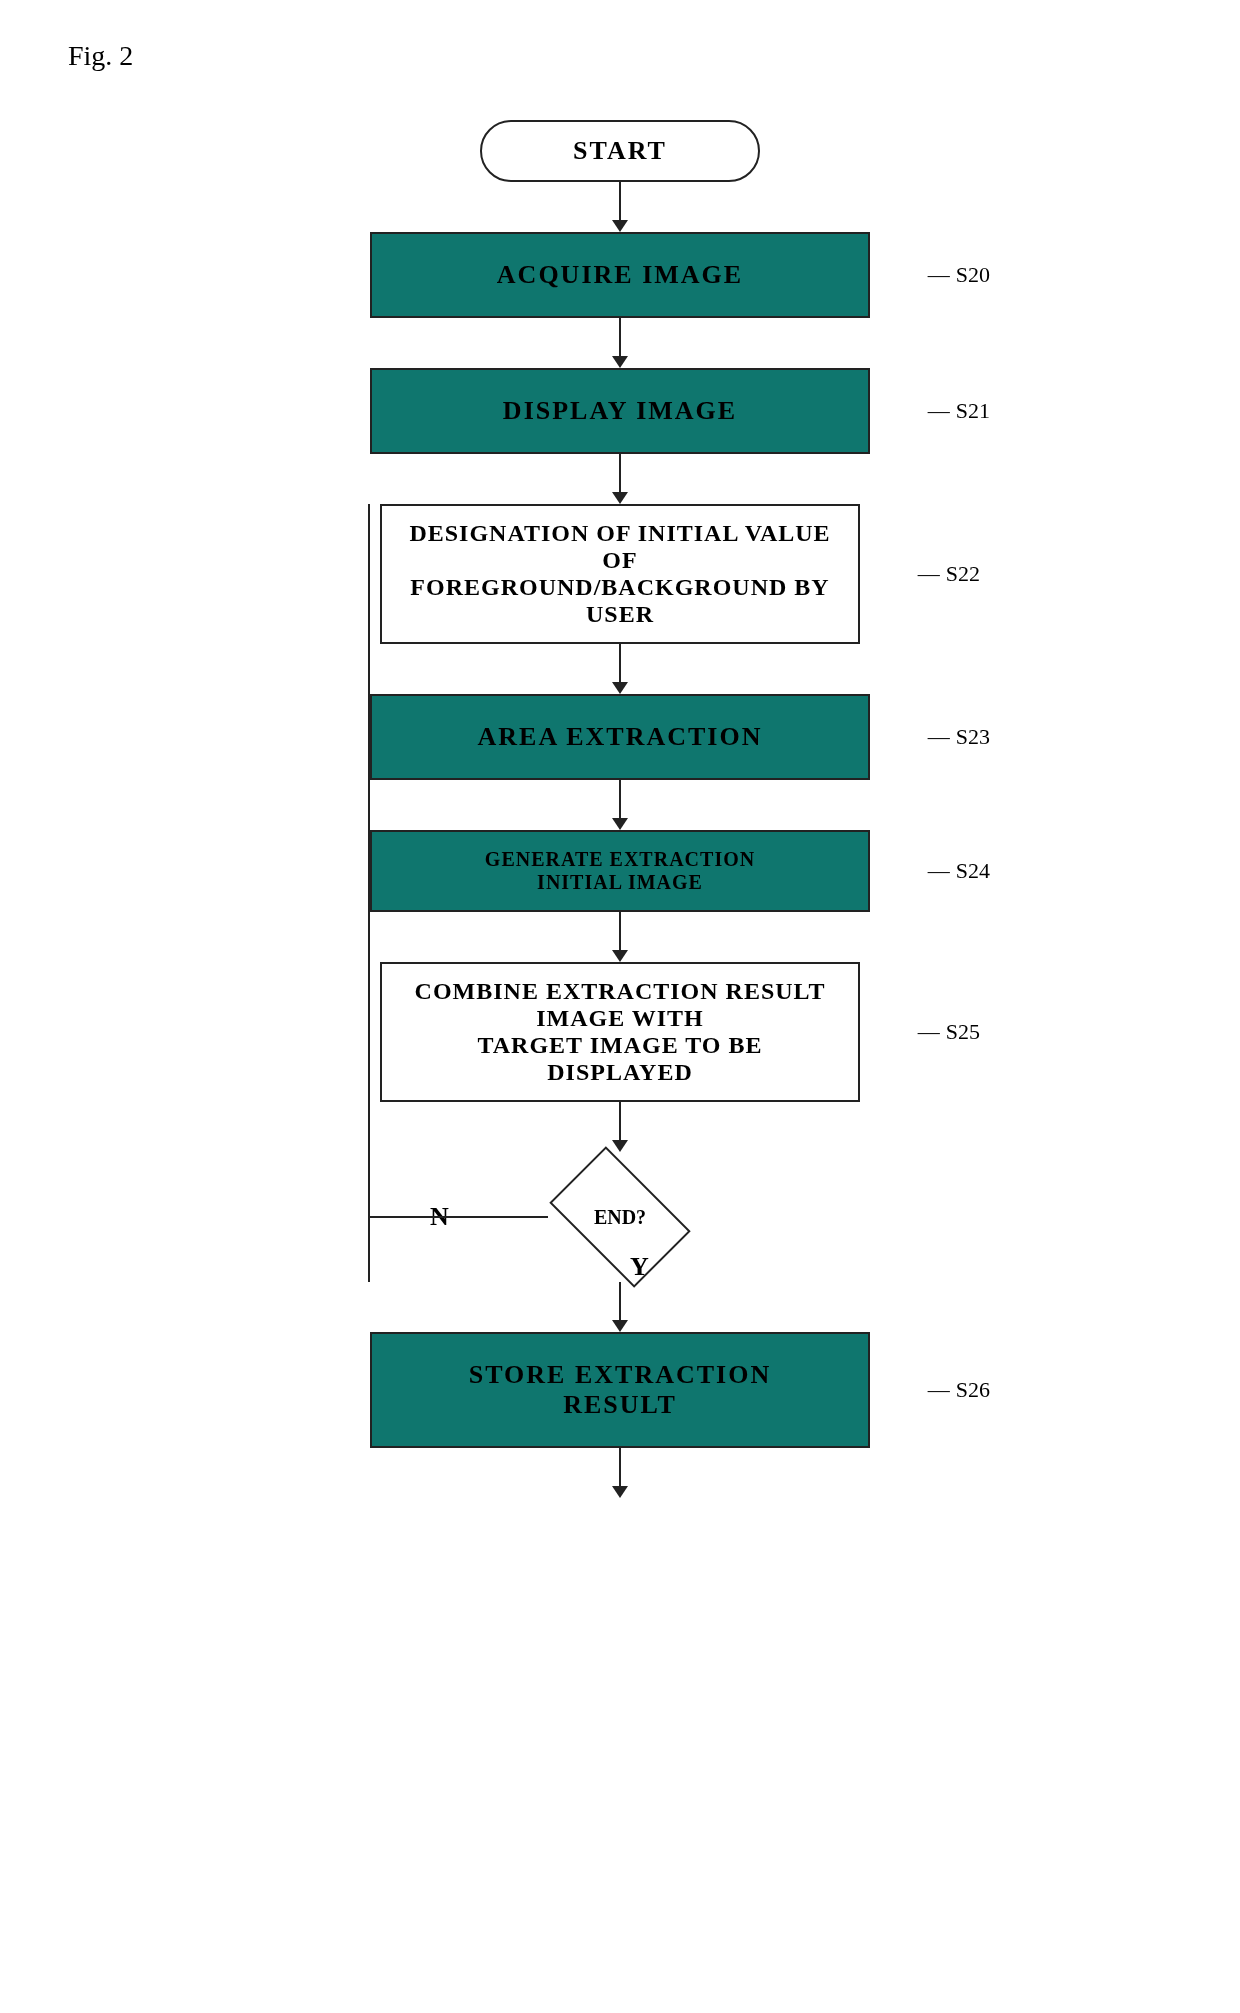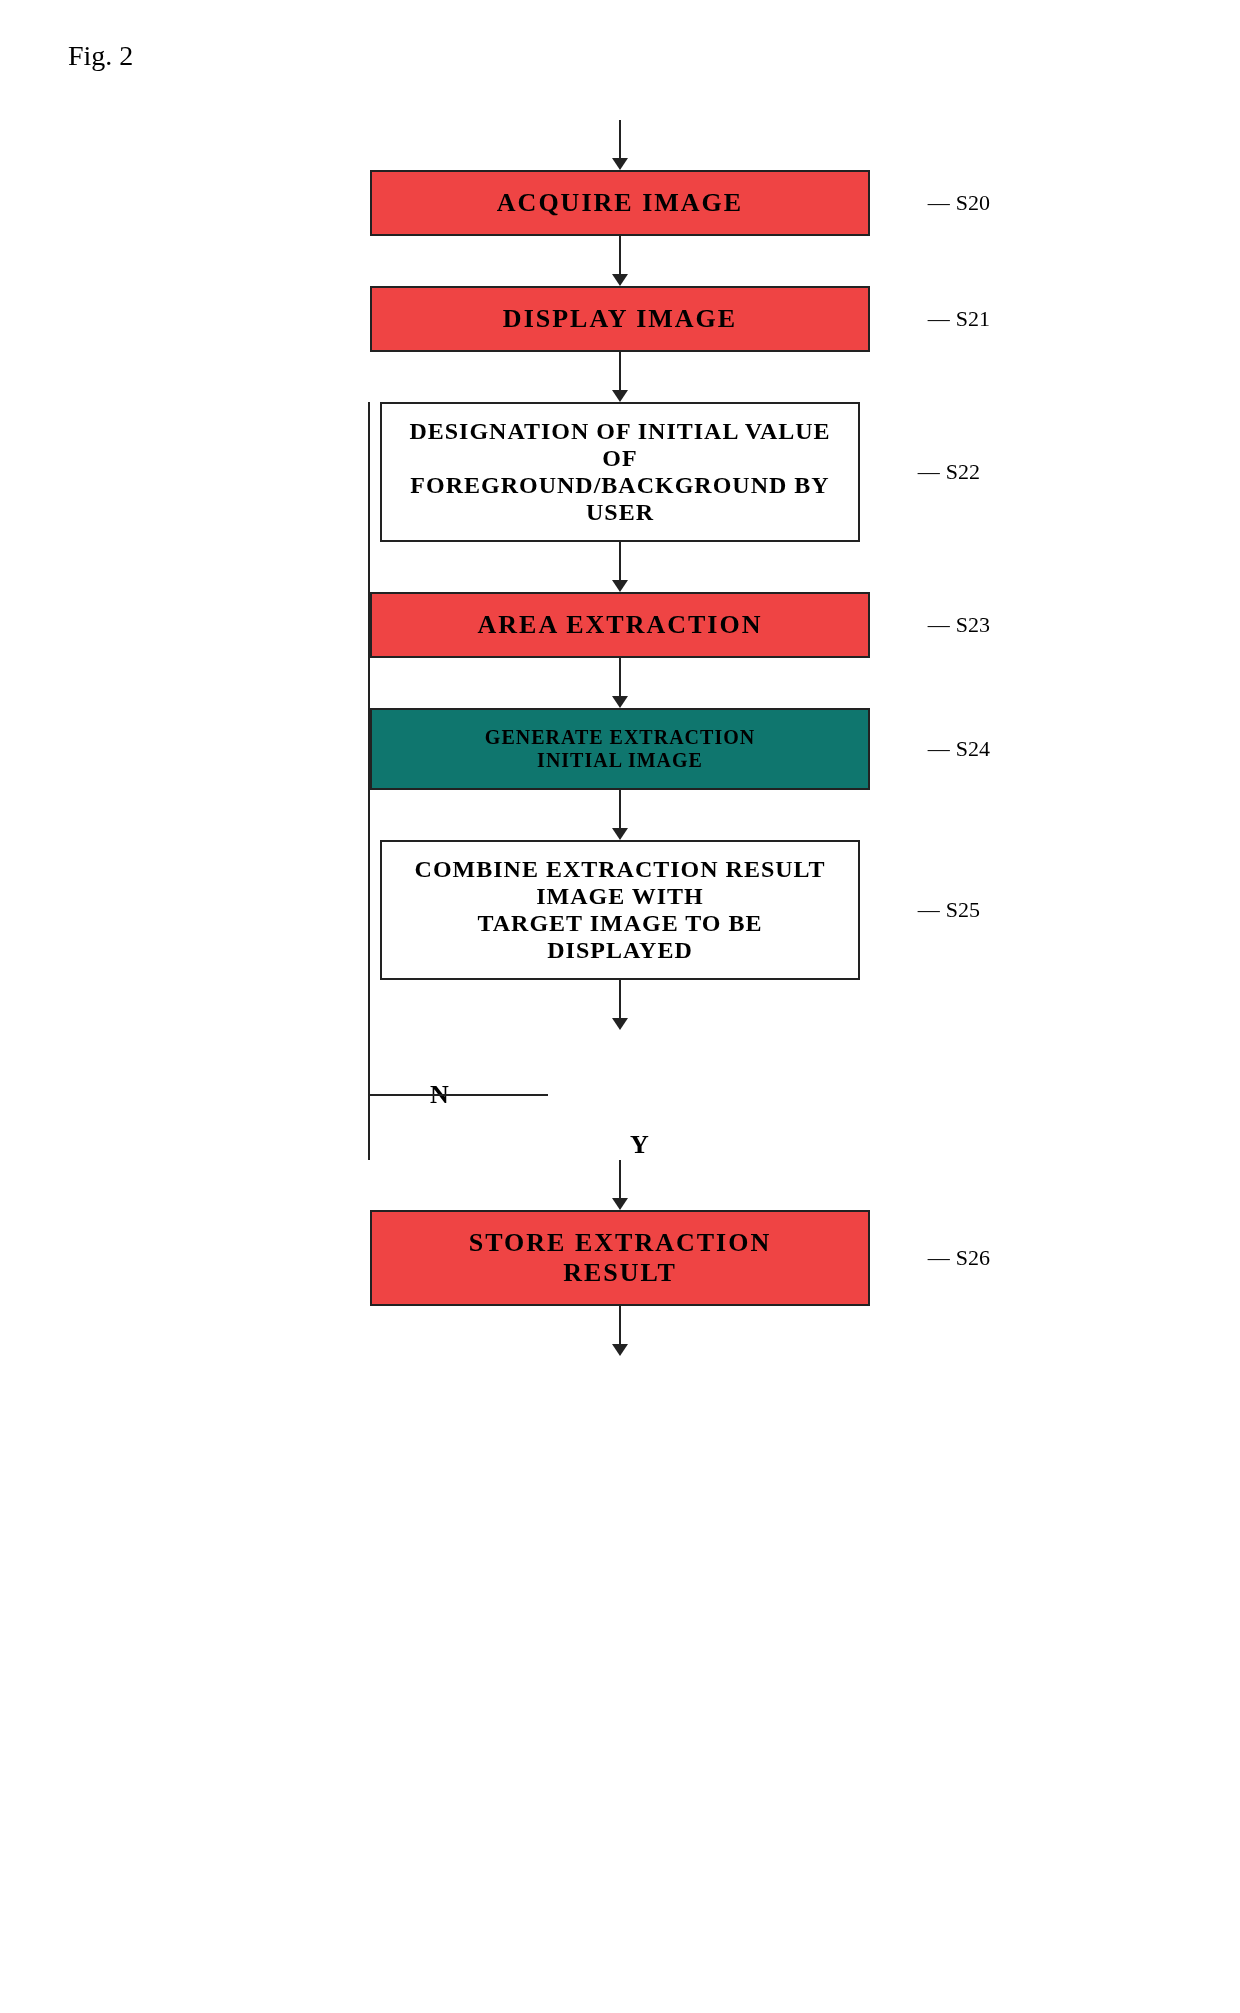--- a/index.html
+++ b/index.html
@@ -38,26 +38,26 @@
       padding: 14px 60px;
       font-size: 26px;
       font-weight: bold;
       letter-spacing: 2px;
       text-align: center;
       background: #fff;
       min-width: 280px;
     }
     .rect {
       border: 2px solid #222;
-      padding: 16px 40px;
+      padding: 26px 40px;
       font-size: 26px;
       font-weight: bold;
       letter-spacing: 2px;
       text-align: center;
-      background: #ef4444;
+      background: #0f766e;
       width: 500px;
     }
     .rect-small {
       border: 2px solid #222;
       padding: 14px 20px;
       font-size: 24px;
       font-weight: bold;
       letter-spacing: 1px;
       text-align: center;
       background: #fff;
@@ -140,20 +140,23 @@
     }
   </style>
 </head>
 <body>
 
 <div class="page">
   <div class="fig-label">Fig. 2</div>
 
   <div class="flowchart">
 
+    <div class="step-row">
+      <div class="rounded-rect">START</div>
+    </div>
 
     <div class="arrow">
       <div class="arrow-line"></div>
       <div class="arrow-head"></div>
     </div>
 
     <div class="step-row">
       <div class="rect">ACQUIRE IMAGE</div>
       <div class="step-label">
         <span>—</span>
@@ -243,20 +246,24 @@
 
         <div class="arrow">
           <div class="arrow-line"></div>
           <div class="arrow-head"></div>
         </div>
 
         <div style="position:relative;width:500px;height:130px;display:flex;align-items:center;justify-content:center;">
 
           <div style="position:absolute;left:60px;top:50%;transform:translateY(-50%);font-size:26px;font-weight:bold;">N</div>
 
+          <div style="position:relative;width:140px;height:100px;display:flex;align-items:center;justify-content:center;">
+            <div class="diamond"></div>
+            <div class="diamond-text">END?</div>
+          </div>
 
           <div style="position:absolute;bottom:0;left:50%;transform:translateX(10px);font-size:26px;font-weight:bold;">Y</div>
 
           <svg style="position:absolute;left:0;top:50%;transform:translateY(-50%);overflow:visible;" width="180" height="2">
             <line x1="0" y1="1" x2="178" y2="1" stroke="#222" stroke-width="2"></line>
           </svg>
 
         </div>
 
       </div>

